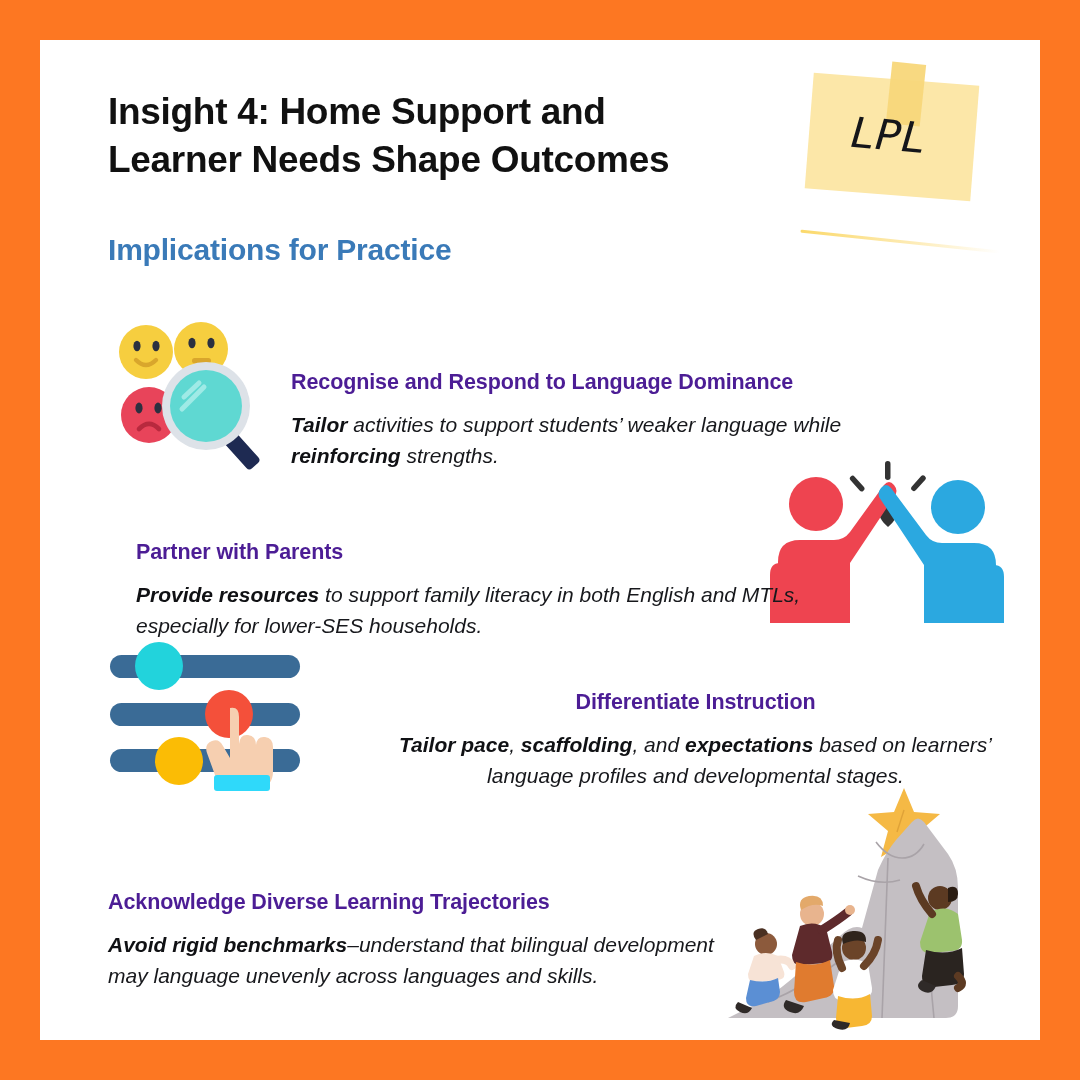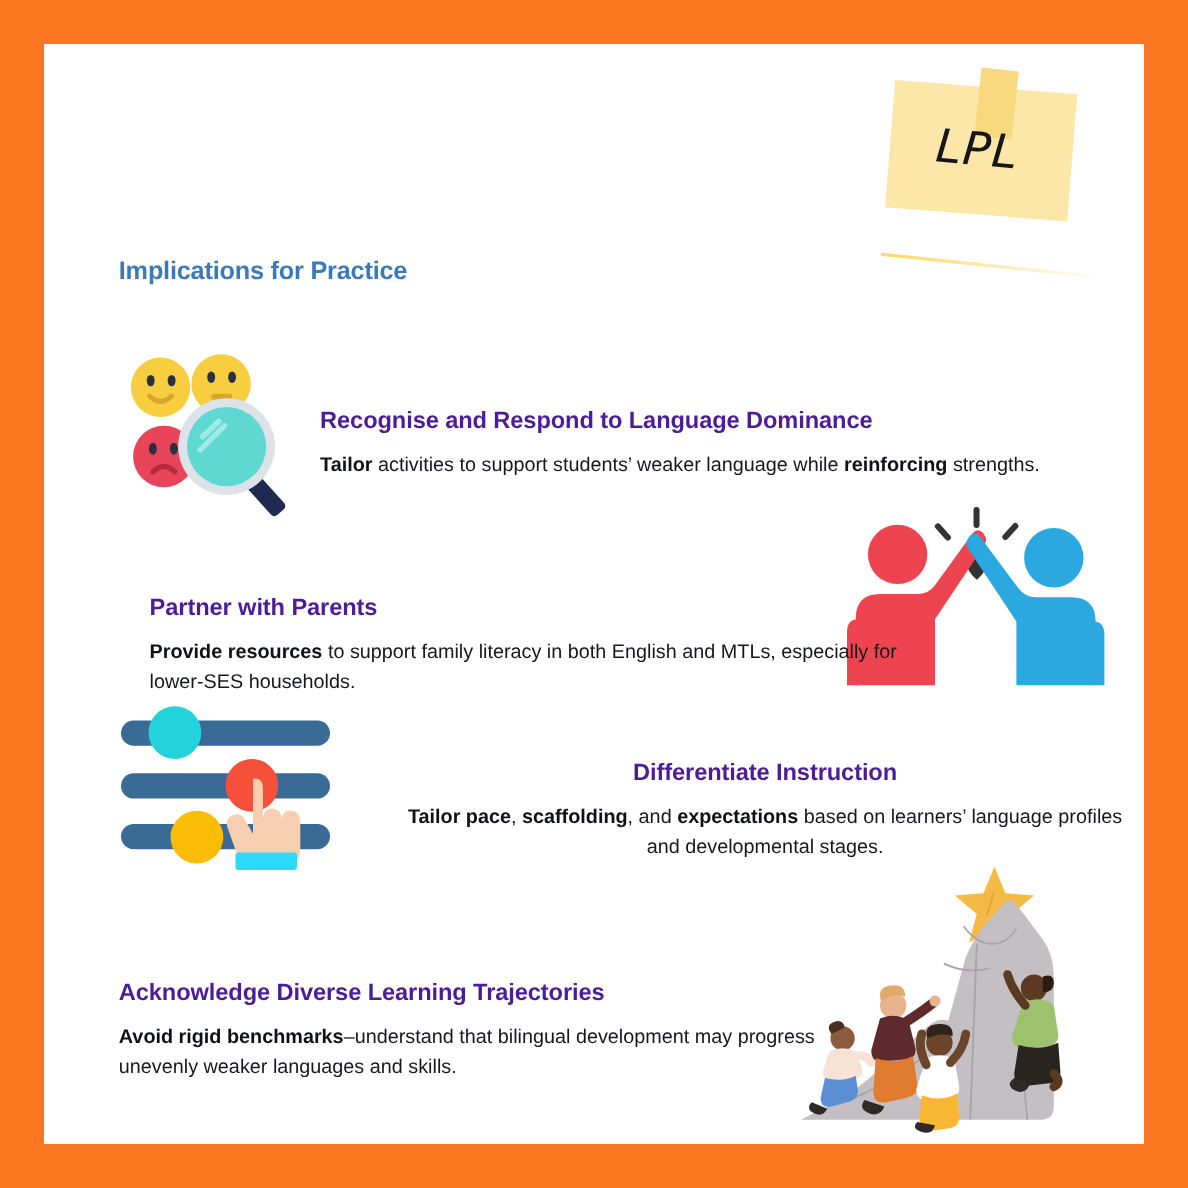--- a/index.html
+++ b/index.html
@@ -18,21 +18,21 @@
 
   
   .title{
     position:absolute;left:68px;top:48px;width:660px;
     font-size:37px;font-weight:bold;line-height:1.30;
     color:#111111;letter-spacing:-0.3px;
   }
   .title .l2{display:block;}
   .subtitle{
     position:absolute;left:68px;top:193px;
-    font-size:23px;font-weight:bold;color:#3A7AB8;
+    font-size:30px;font-weight:bold;color:#3A7AB8;
     letter-spacing:-0.2px;
   }
 
   
   #sticky{position:absolute;left:755px;top:15px;width:215px;height:230px;}
   .note-shadow{
     position:absolute;left:5px;top:185px;width:200px;height:3px;
     background:linear-gradient(90deg,#FBD96B 0%,#FDEBB4 55%,rgba(255,255,255,0) 100%);
     transform:rotate(6deg);border-radius:2px;
   }
@@ -51,22 +51,23 @@
     transform:rotate(5deg);letter-spacing:1px;
   }
 
   
   .blk{position:absolute;}
   .blk h3{
     margin:0 0 14px 0;font-size:21.5px;font-weight:bold;
     color:#4c1d95;letter-spacing:-0.1px;
   }
   .blk p{
-    margin:0;font-size:18px;line-height:1.48;color:#17181C;
+    margin:0;font-size:21px;line-height:1.48;color:#17181C;
     font-weight:400;
+    font-style:italic;
   }
   .blk p b{font-weight:bold;color:#101114;}
 
   #blk1{left:251px;top:330px;width:660px;}
   #blk2{left:68px;top:500px;width:680px;margin-left:28px;}
   #blk3{left:323px;top:650px;width:665px;text-align:center;}
   #blk4{left:68px;top:825px;width:640px;margin-top:25px;}
 
   
   #ill1{position:absolute;left:60px;top:265px;width:190px;height:170px;}
@@ -80,20 +81,24 @@
   
   #ill4{position:absolute;left:668px;top:740px;width:285px;height:245px;}
 
   svg{display:block;overflow:visible;}
 </style>
 </head>
 <body>
 
 <div id="frame">
 
+  <div class="title">
+    <span>Insight 4: Home Support and</span>
+    <span class="l2">Learner Needs Shape Outcomes</span>
+  </div>
   <div class="subtitle">Implications for Practice</div>
 
   <div id="sticky">
     <div class="note-shadow"></div>
     <div class="note-body"></div>
     <div class="note-tape"></div>
     <div class="note-text">LPL</div>
   </div>
 
   <div id="ill1">
@@ -212,16 +217,16 @@
     <p><b>Provide resources</b><span> to support family literacy in both English and MTLs, especially for lower-SES households.</span></p>
   </div>
 
   <div class="blk" id="blk3">
     <h3>Differentiate Instruction</h3>
     <p><b>Tailor pace</b><span>, </span><b>scaffolding</b><span>, and </span><b>expectations</b><span> based on learners’ language profiles and developmental stages.</span></p>
   </div>
 
   <div class="blk" id="blk4">
     <h3>Acknowledge Diverse Learning Trajectories</h3>
-    <p><b>Avoid rigid benchmarks</b><span>–understand that bilingual development may progress unevenly weaker languages and skills.</span></p>
+    <p><b>Avoid rigid benchmarks</b><span>–understand that bilingual development may language unevenly across languages and skills.</span></p>
   </div>
 
 </div>
 
 </body></html>

